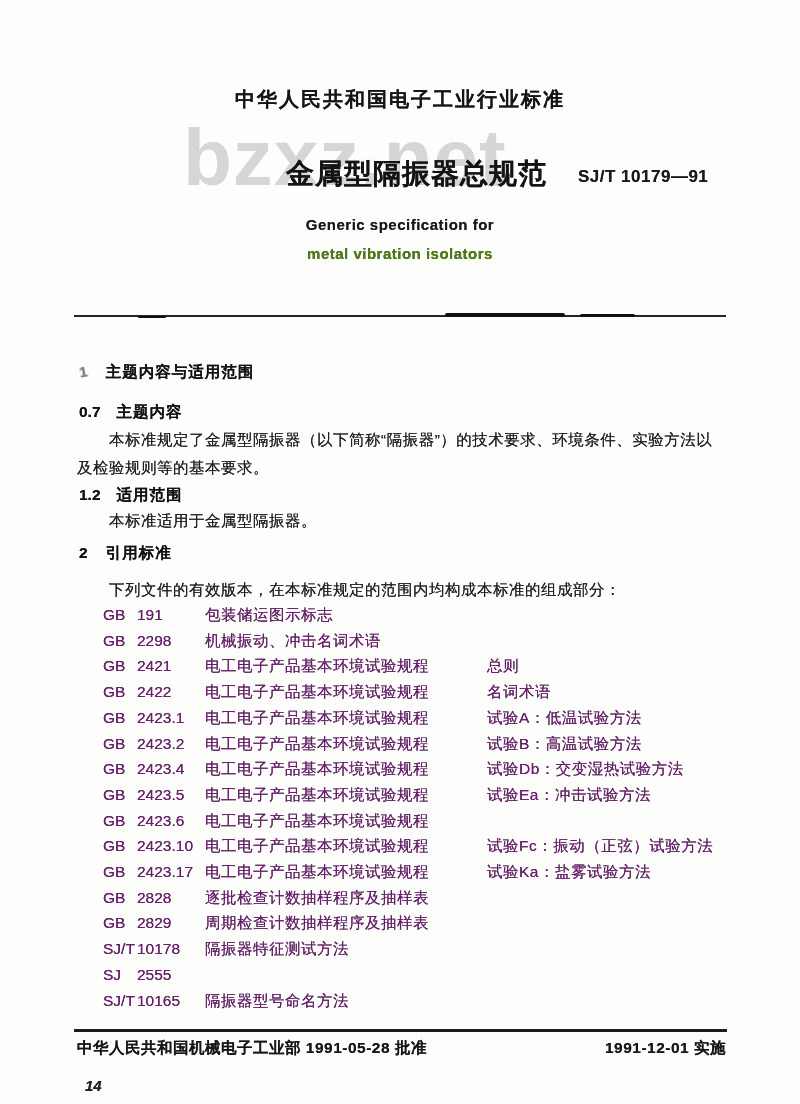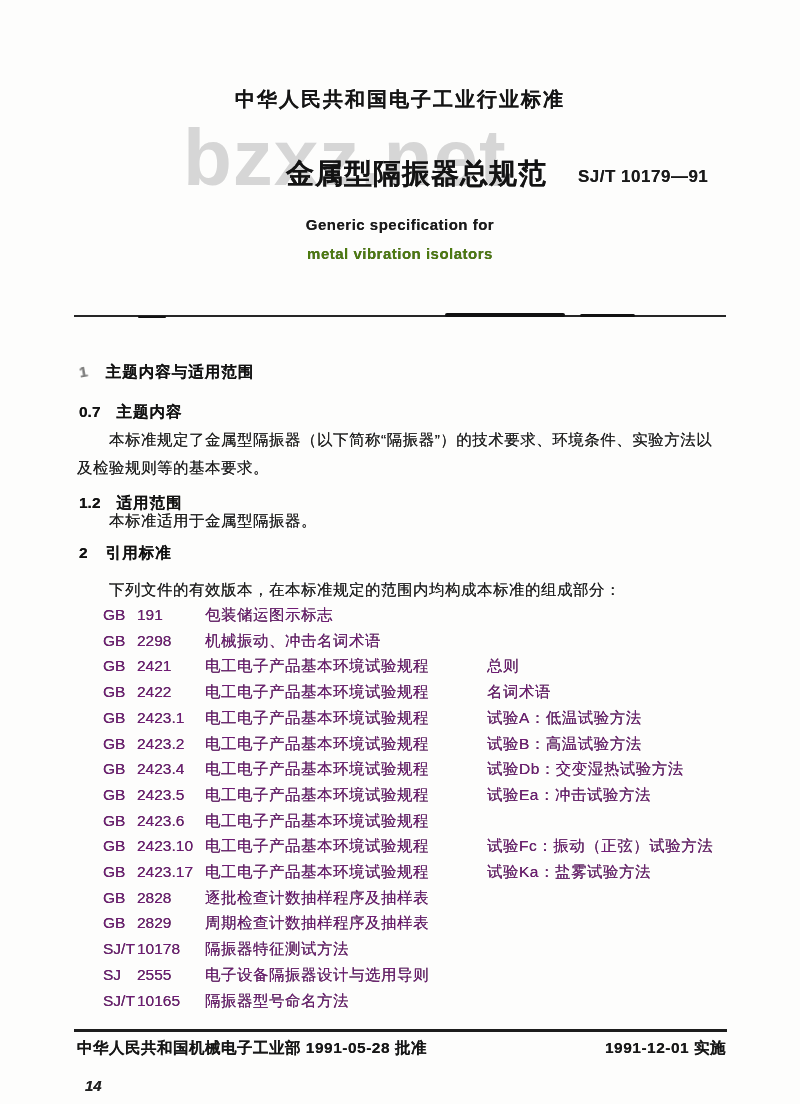--- a/index.html
+++ b/index.html
@@ -43,21 +43,21 @@
   
   .h-sec{font-size:15.5px;font-weight:bold;color:#111;letter-spacing:1px;}
   .sec-num{display:inline-block;margin-right:18px;letter-spacing:0;}
   .sub-num{display:inline-block;margin-right:16px;font-weight:bold;letter-spacing:0;}
   .smudged{opacity:.55;filter:blur(.4px);transform:rotate(-10deg);}
   .s1{top:362px;left:79px;}
   .s1-1{top:402px;left:79px;}
   .body-line{font-size:15.5px;letter-spacing:.5px;color:#202020;}
   .b1{top:430px;left:109px;}
   .b2{top:458px;left:77px;}
-  .s1-2{top:485px;left:79px;margin-top:8px;}
+  .s1-2{top:485px;left:79px;}
   .b3{top:511px;left:109px;}
   .s2{top:543px;left:79px;}
   .intro{top:580px;left:109px;}
 
   
   .ref-list{position:absolute;top:602px;left:0;width:760px;z-index:1;}
   .ref-row{display:flex;margin-left:103px;line-height:25.7px;
     font-size:15.5px;letter-spacing:.5px;color:#701a75;white-space:nowrap;}
   .ref-org{width:34px;flex:none;letter-spacing:0;}
   .ref-num{width:68px;flex:none;letter-spacing:0;}
@@ -204,21 +204,20 @@
     <div class="ref-row ink">
       <span class="ref-org">SJ/T</span>
       <span class="ref-num">10178</span>
       <span class="ref-title">隔振器特征测试方法</span>
       <span class="ref-detail"></span>
     </div>
 
     <div class="ref-row ink">
       <span class="ref-org">SJ</span>
       <span class="ref-num">2555</span>
-      <span class="ref-title">电子设备隔振器设计与选用导则</span>
       <span class="ref-detail"></span>
     </div>
 
     <div class="ref-row ink">
       <span class="ref-org">SJ/T</span>
       <span class="ref-num">10165</span>
       <span class="ref-title">隔振器型号命名方法</span>
       <span class="ref-detail"></span>
     </div>
   </div>

